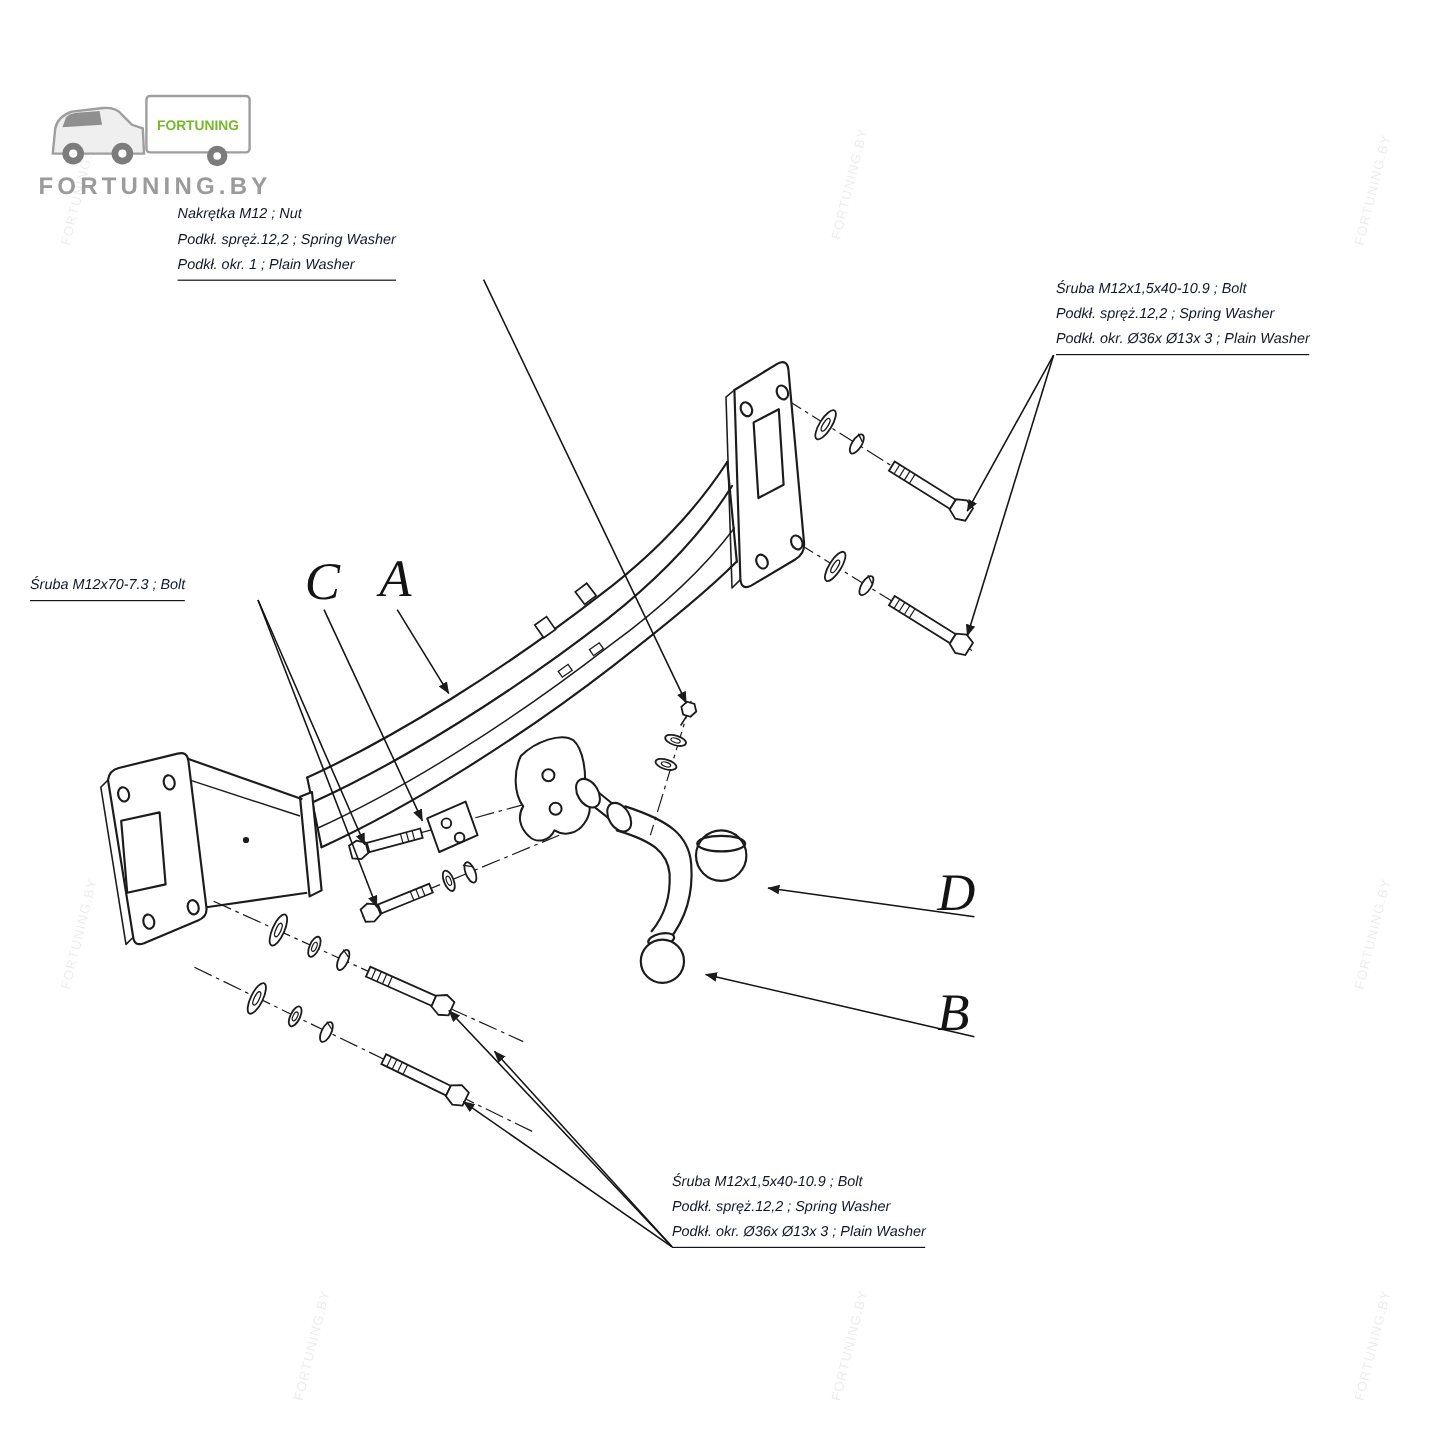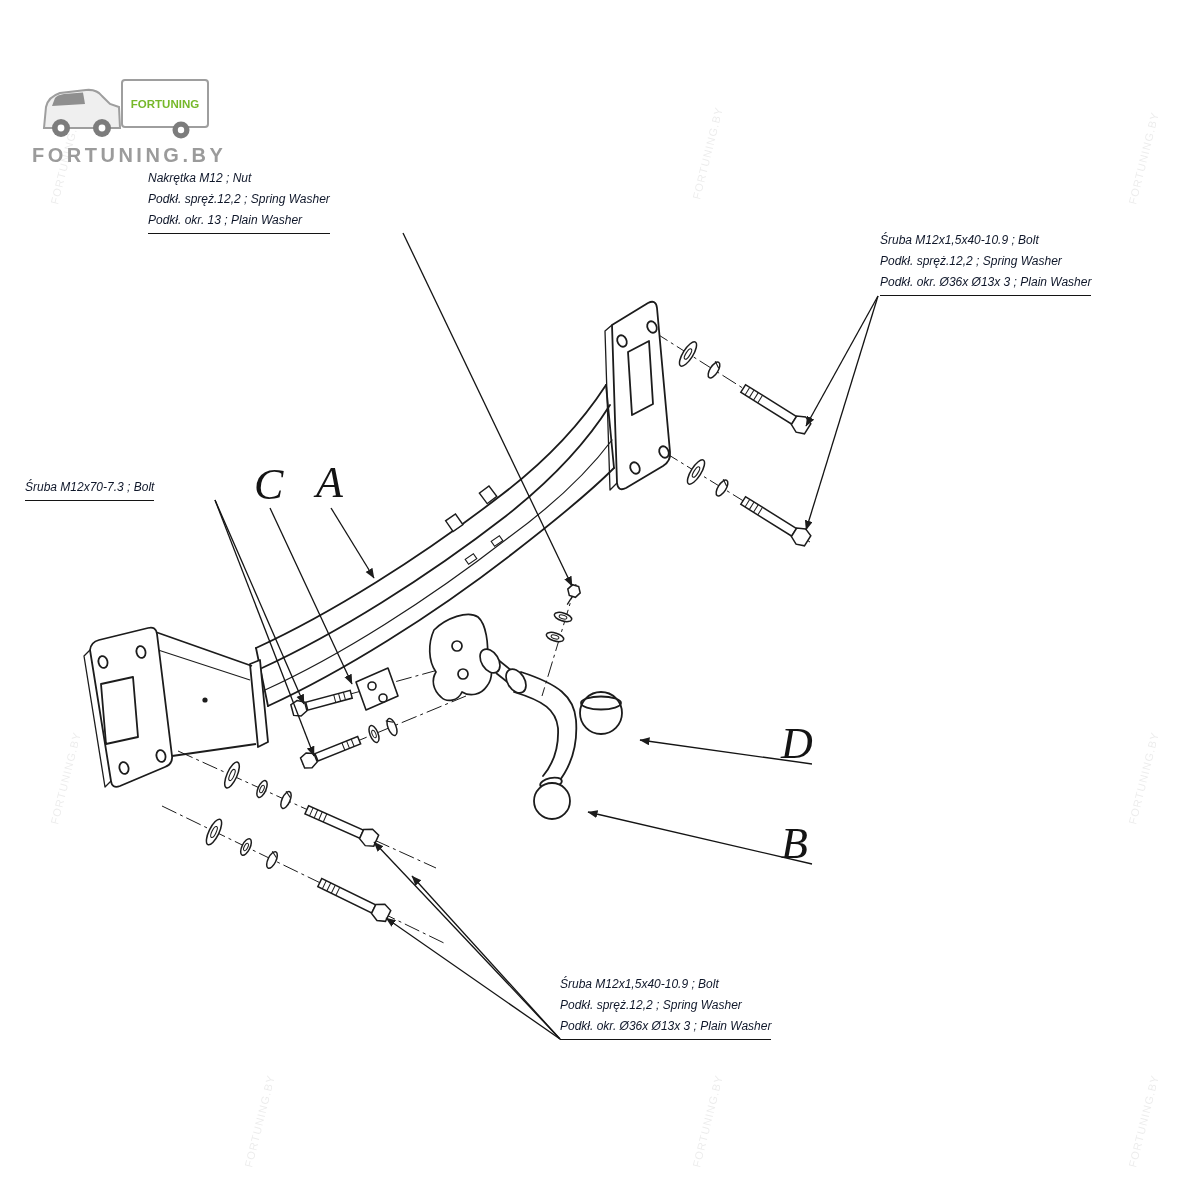--- a/index.html
+++ b/index.html
@@ -226,21 +226,21 @@
     <line x1="270" y1="508" x2="352" y2="684" marker-end="url(#arr)"></line>
     <line x1="331" y1="508" x2="374" y2="578" marker-end="url(#arr)"></line>
     <line x1="812" y1="764" x2="640" y2="740" marker-end="url(#arr)"></line>
     <line x1="812" y1="864" x2="588" y2="812" marker-end="url(#arr)"></line>
   </g>
 </svg>
 
 <div class="callout" style="left:148px; top:168px;">
   <div>Nakrętka  M12 ; Nut</div>
   <div>Podkł. spręż.12,2 ; Spring Washer</div>
-  <div>Podkł. okr. 13 ; Plain Washer</div>
+  <div>Podkł. okr. 1 ; Plain Washer</div>
 </div>
 
 <div class="callout" style="left:880px; top:230px;">
   <div>Śruba M12x1,5x40-10.9 ;  Bolt</div>
   <div>Podkł. spręż.12,2 ; Spring Washer</div>
   <div>Podkł. okr.  Ø36x Ø13x 3 ; Plain Washer</div>
 </div>
 
 <div class="callout" style="left:25px; top:477px;">
   <div>Śruba M12x70-7.3 ;  Bolt</div>

